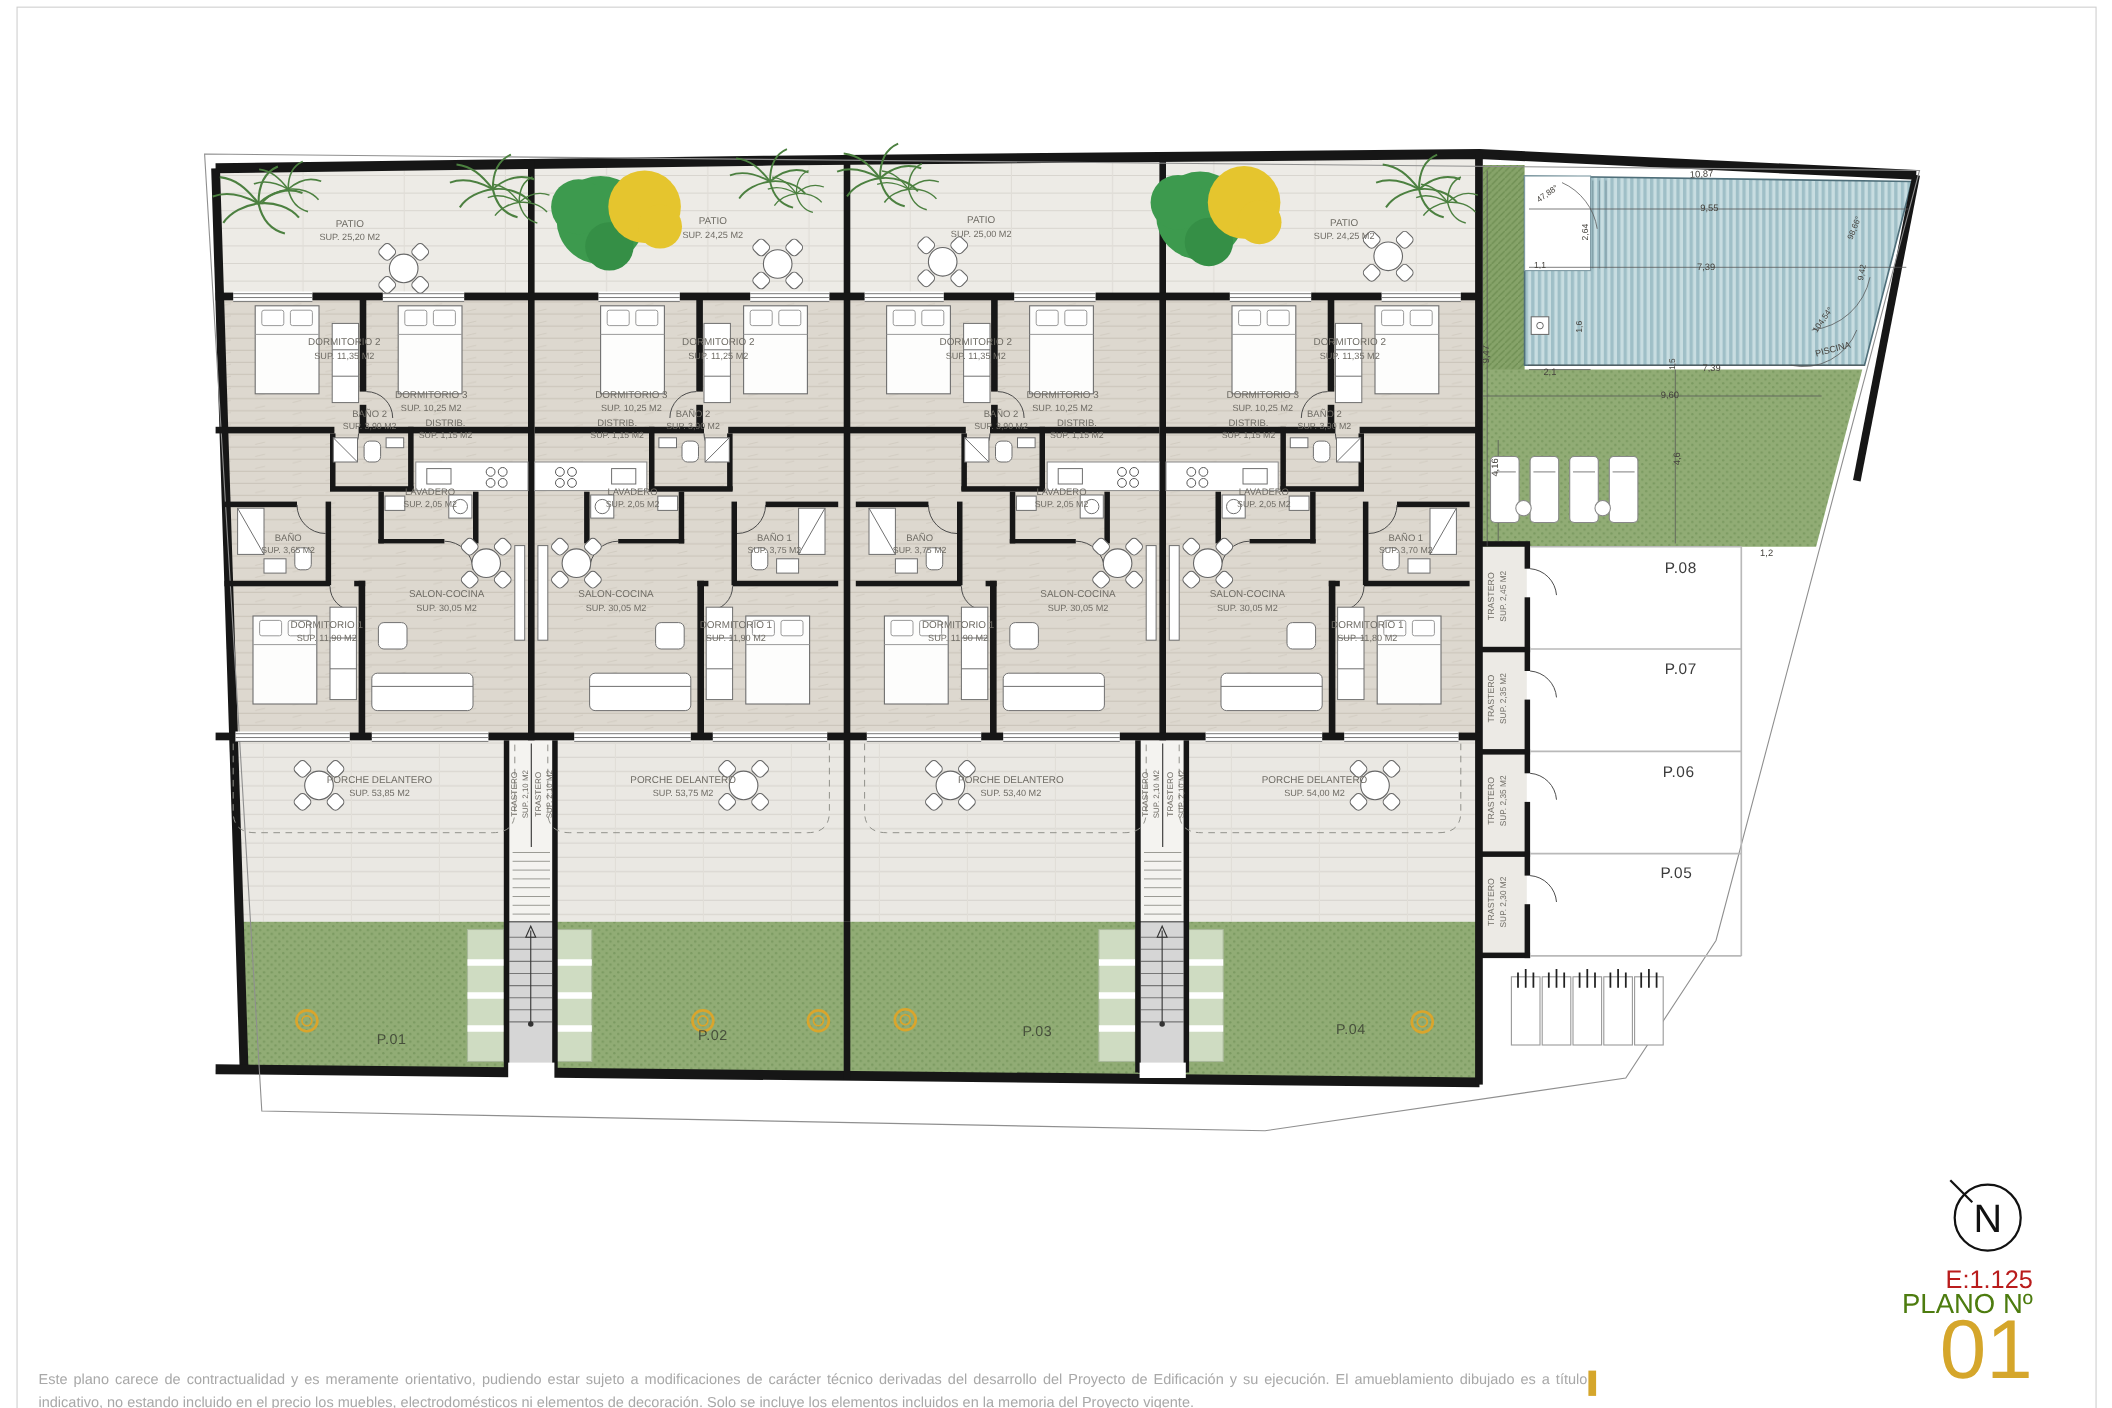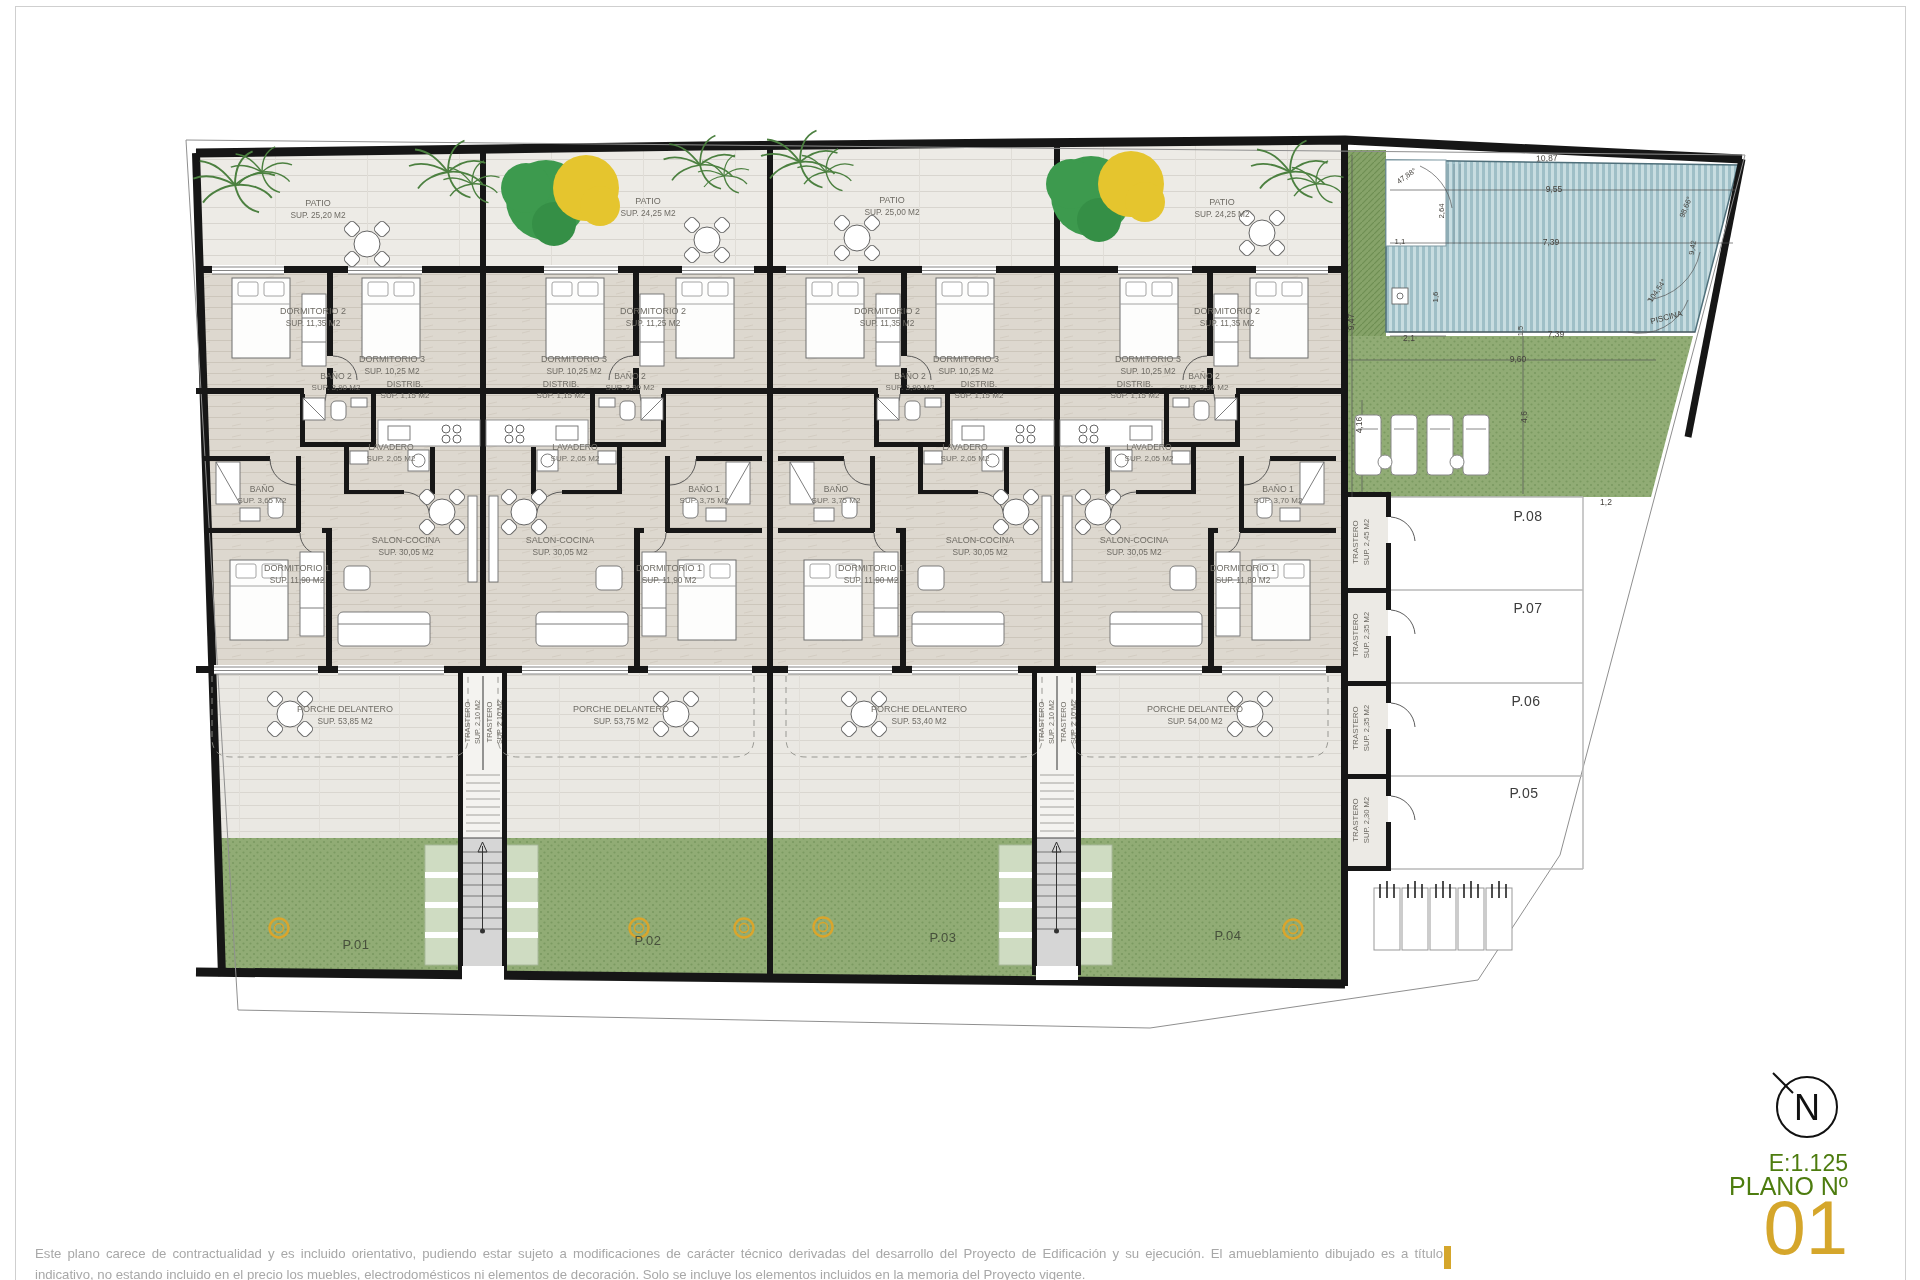--- a/index.html
+++ b/index.html
@@ -1,21 +1,21 @@
 <!DOCTYPE html>
 <html><head>
 <meta charset="utf-8">
 <style>
   html,body{margin:0;padding:0;background:#fff;}
   .page{position:relative;width:1920px;height:1280px;background:#ffffff;overflow:hidden;
         font-family:"Liberation Sans",sans-serif;}
   .frame{position:absolute;left:15px;top:6px;width:1889px;height:1290px;border:1px solid #cfcfcf;}
   svg text{font-family:"Liberation Sans",sans-serif;}
   .titleblock div{position:absolute;text-align:right;}
-  .scale{left:1698px;top:1150px;width:150px;font-size:23px;color:#4d7c0f;}
+  .scale{left:1698px;top:1150px;width:150px;font-size:23px;color:#b91c1c;}
   .planno{left:1698px;top:1172px;width:150px;font-size:25px;color:#4d7c0f;}
   .plannum{left:1698px;top:1184px;width:150px;font-size:76px;font-weight:400;color:#D5A62B;}
   .brandmark{position:absolute;left:1444px;top:1246px;width:7px;height:23px;background:#D5A62B;}
   .disclaimer{position:absolute;left:35px;top:1243px;width:1408px;color:#a8a8a8;
               font-size:13.2px;line-height:21px;}
   .disclaimer .l1{text-align:justify;text-align-last:justify;}
 </style>
 </head>
 <body>
 
@@ -494,16 +494,16 @@
 
   <div class="titleblock">
     <div class="scale">E:1.125</div>
     <div class="planno">PLANO Nº</div>
     <div class="plannum">01</div>
   </div>
 
   <div class="brandmark"></div>
 
   <div class="disclaimer">
-    <div class="l1">Este plano carece de contractualidad y es incluido orientativo, pudiendo estar sujeto a modificaciones de carácter técnico derivadas del desarrollo del Proyecto de Edificación y su ejecución. El amueblamiento dibujado es a título</div>
+    <div class="l1">Este plano carece de contractualidad y es meramente orientativo, pudiendo estar sujeto a modificaciones de carácter técnico derivadas del desarrollo del Proyecto de Edificación y su ejecución. El amueblamiento dibujado es a título</div>
     <div class="l2">indicativo, no estando incluido en el precio los muebles, electrodomésticos ni elementos de decoración. Solo se incluye los elementos incluidos en la memoria del Proyecto vigente.</div>
   </div>
 </div>
 
 </body></html>

